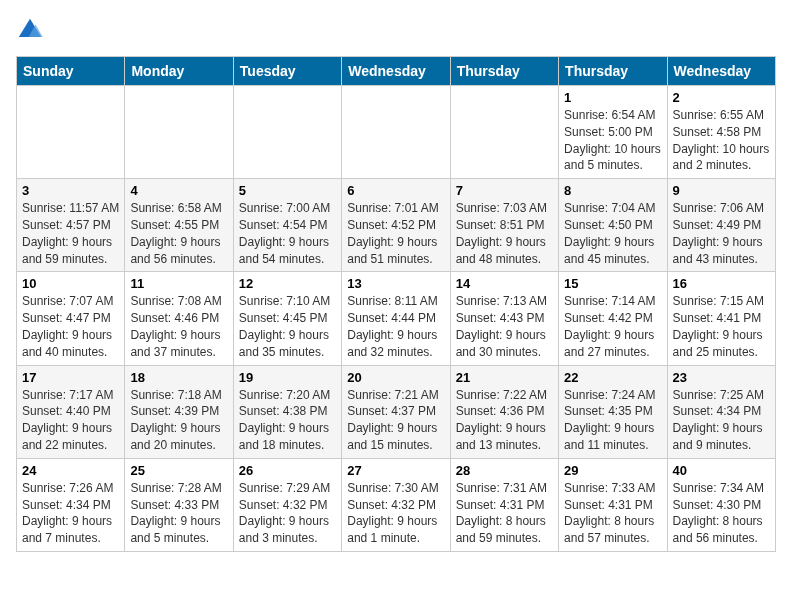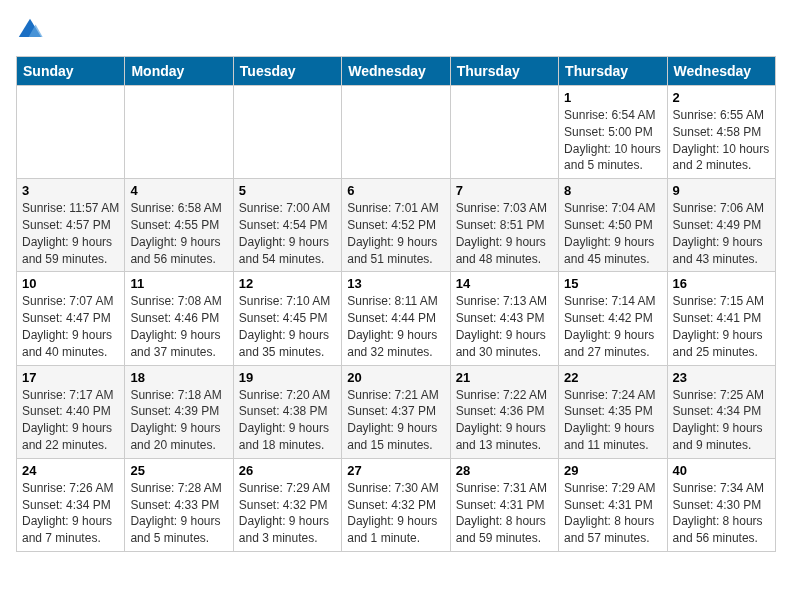--- a/index.html
+++ b/index.html
@@ -293,21 +293,21 @@
 Daylight: 9 hours and 1 minute.</div>
         </td>
         <td>
           <span class="day-num">28</span>
           <div class="day-info">Sunrise: 7:31 AM
 Sunset: 4:31 PM
 Daylight: 8 hours and 59 minutes.</div>
         </td>
         <td>
           <span class="day-num">29</span>
-          <div class="day-info">Sunrise: 7:29 AM
+          <div class="day-info">Sunrise: 7:33 AM
 Sunset: 4:31 PM
 Daylight: 8 hours and 57 minutes.</div>
         </td>
         <td>
           <span class="day-num">40</span>
           <div class="day-info">Sunrise: 7:34 AM
 Sunset: 4:30 PM
 Daylight: 8 hours and 56 minutes.</div>
         </td>
       </tr>

